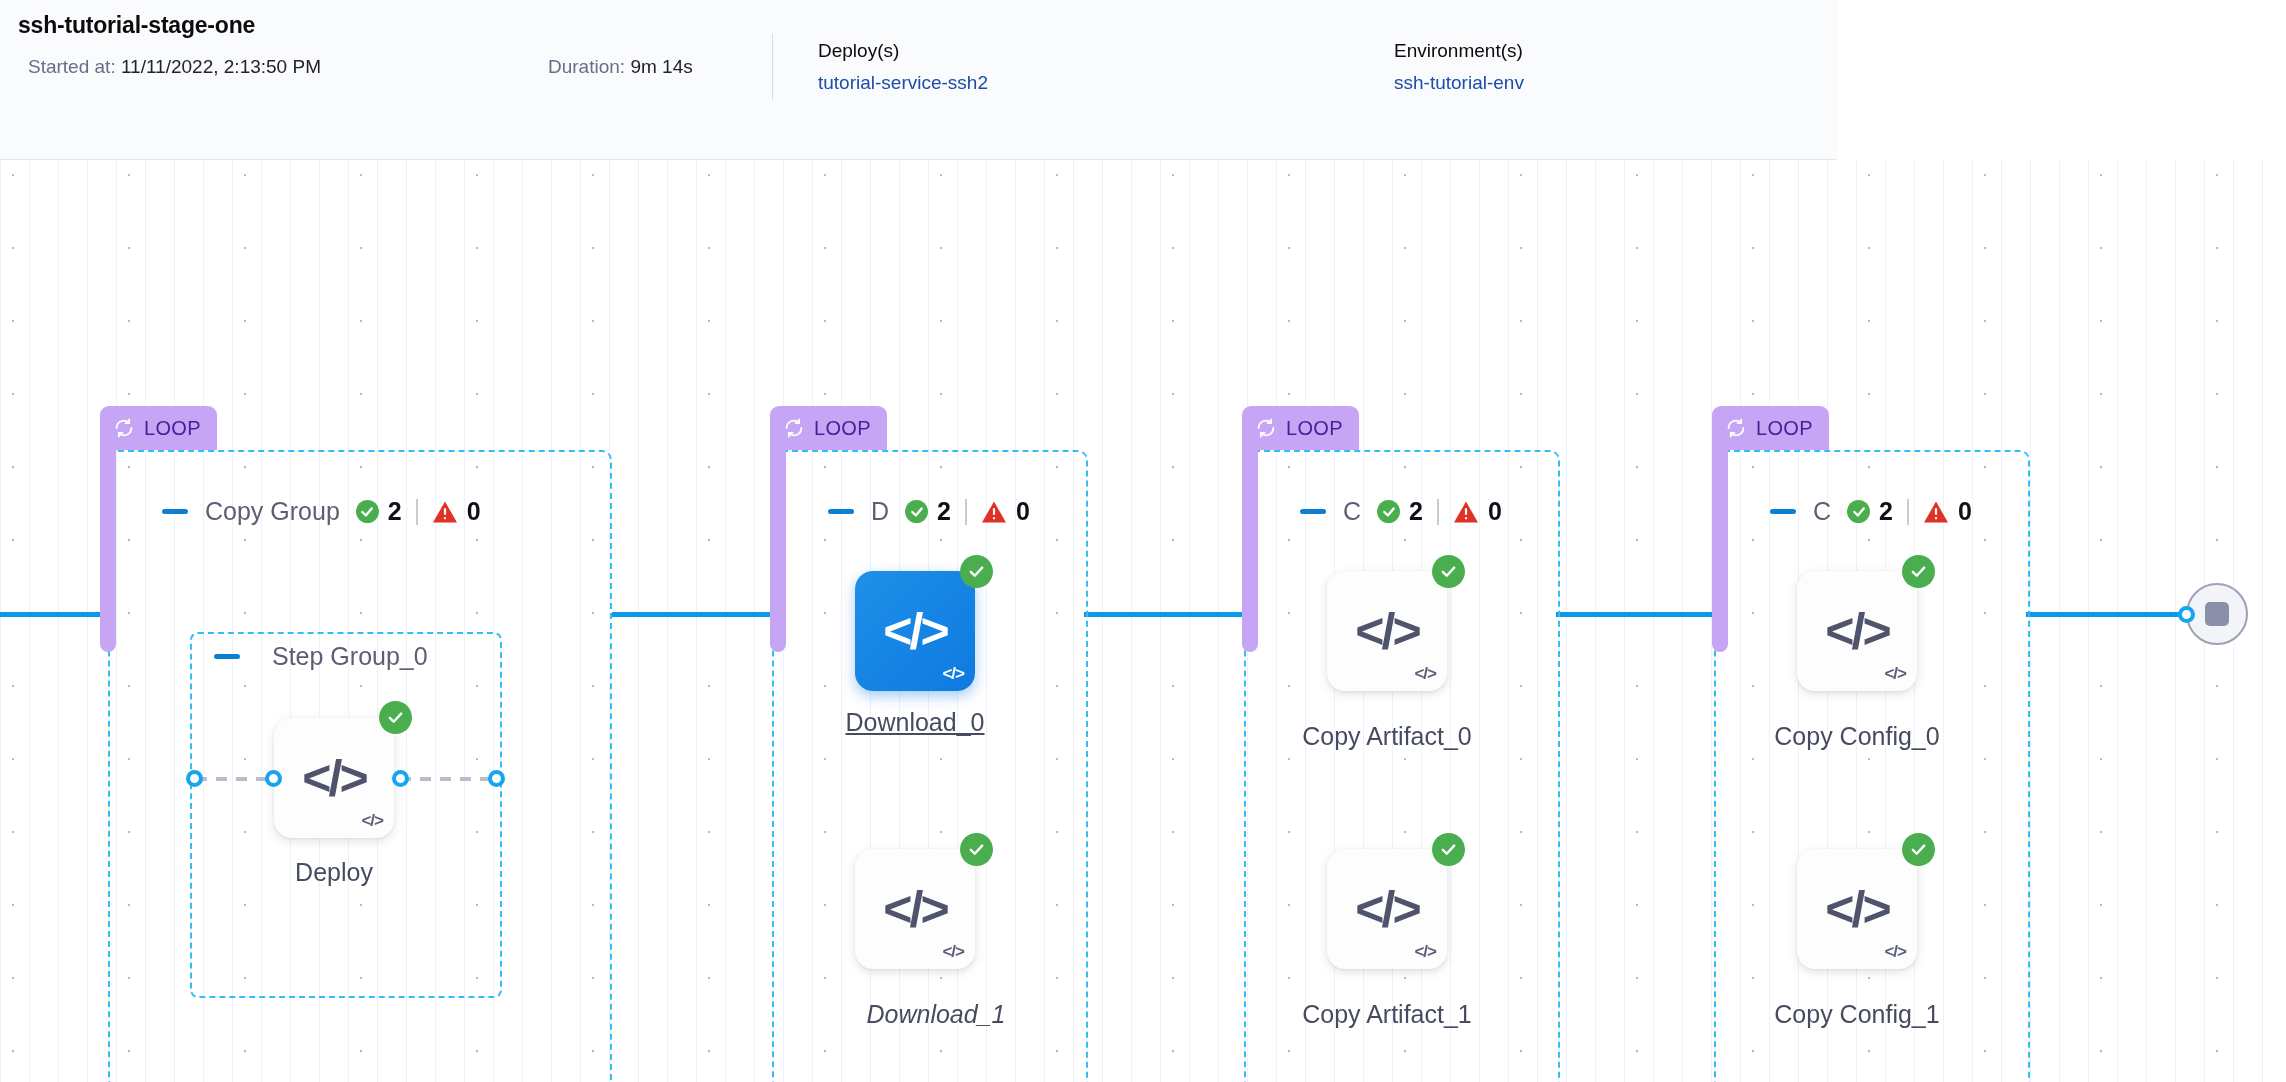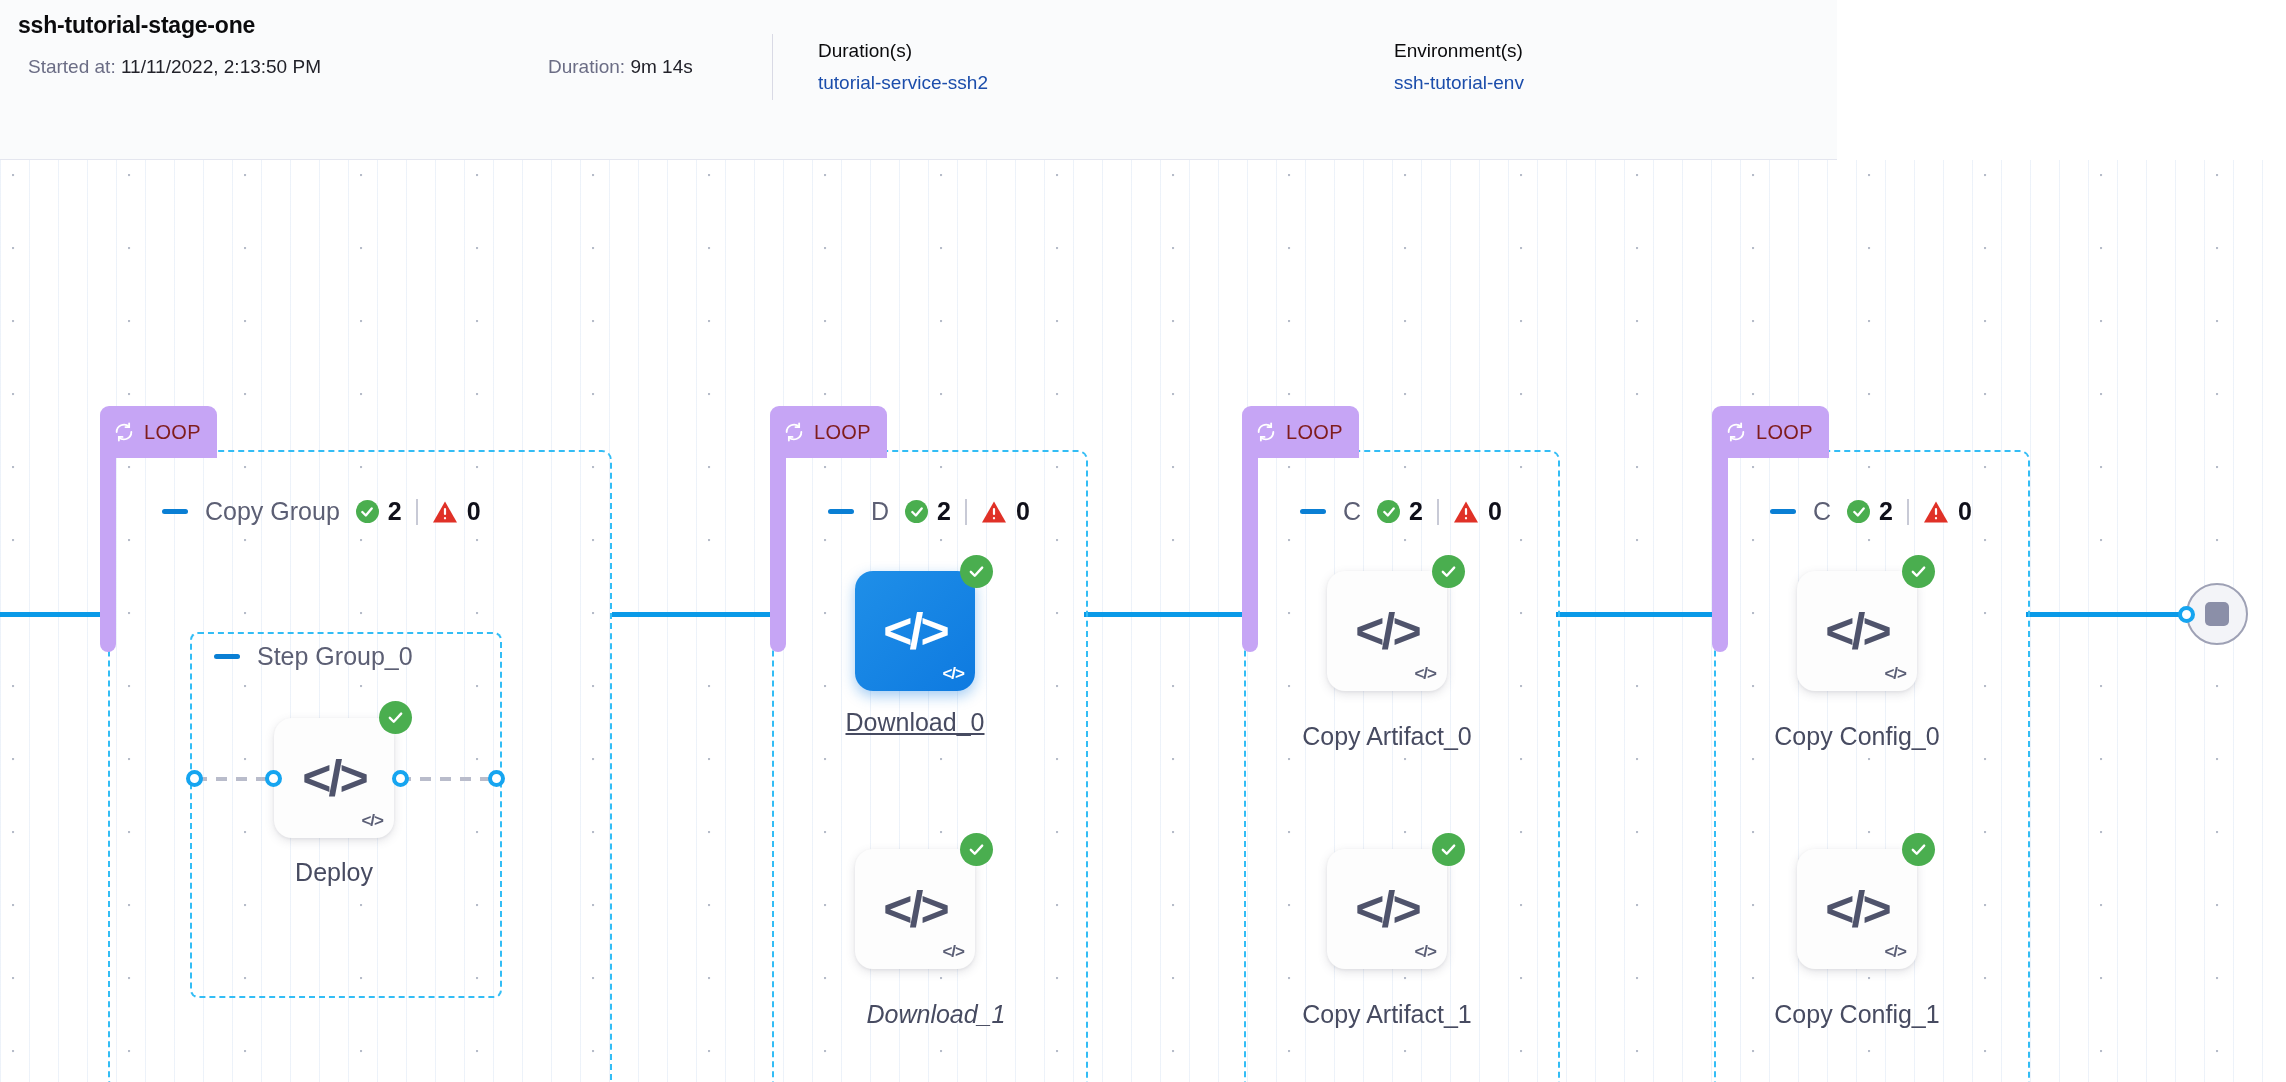--- a/index.html
+++ b/index.html
@@ -86,28 +86,28 @@
   .flowline {
     position: absolute;
     height: 5px;
     background: #0a9ae8;
     top: 452px;
   }
 
   
   .loop-badge {
     position: absolute;
-    height: 52px;
+    height: 44px;
     background: #c6a5f5;
     border-radius: 9px 9px 0 0;
     display: flex;
     align-items: center;
     gap: 9px;
     padding: 0 16px 0 13px;
-    color: #7f1d1d;
+    color: #4c1d95;
     font-size: 20px;
     letter-spacing: 0.3px;
     z-index: 6;
     cursor: pointer;
   }
   .loop-badge svg { display: block; }
 
   
   .loop-spine {
     position: absolute;
@@ -276,21 +276,21 @@
   </div>
 
   <div class="hdr-duration">
     <span class="lbl">Duration:</span>
     <span>9m 14s</span>
   </div>
 
   <div class="hdr-divider"></div>
 
   <div class="hdr-col hdr-col-service">
-    <div class="hdr-col-label">Duration(s)</div>
+    <div class="hdr-col-label">Deploy(s)</div>
     <div class="hdr-col-value">tutorial-service-ssh2</div>
   </div>
 
   <div class="hdr-col hdr-col-env">
     <div class="hdr-col-label">Environment(s)</div>
     <div class="hdr-col-value">ssh-tutorial-env</div>
   </div>
 </div>
 
 <div class="canvas">
@@ -335,21 +335,21 @@
               <rect x="11.9" y="8" width="2.2" height="7" rx="1.1" fill="#ffffff"></rect>
               <rect x="11.9" y="17" width="2.2" height="2.4" rx="1.1" fill="#ffffff"></rect>
             </svg>
         </span>
         <span class="count-num">0</span>
       </span>
     </span>
   </div>
 
   <div class="subgroup-box" style="left:190px; top:472px; width:312px; height:366px;"></div>
-  <div class="group-head" style="left:214px; top:482px;">
+  <div class="group-head" style="left:214px; top:482px;gap:15px;">
     <span class="collapse-dash"></span>
     <span class="group-name">Step Group_0</span>
   </div>
 
   <div class="port-dash" style="left:196px; top:617px; width:78px;"></div>
   <div class="port-dash" style="left:400px; top:617px; width:92px;"></div>
   <div class="port" style="left:186px; top:610px;"></div>
   <div class="port" style="left:265px; top:610px;"></div>
   <div class="port" style="left:392px; top:610px;"></div>
   <div class="port" style="left:488px; top:610px;"></div>

